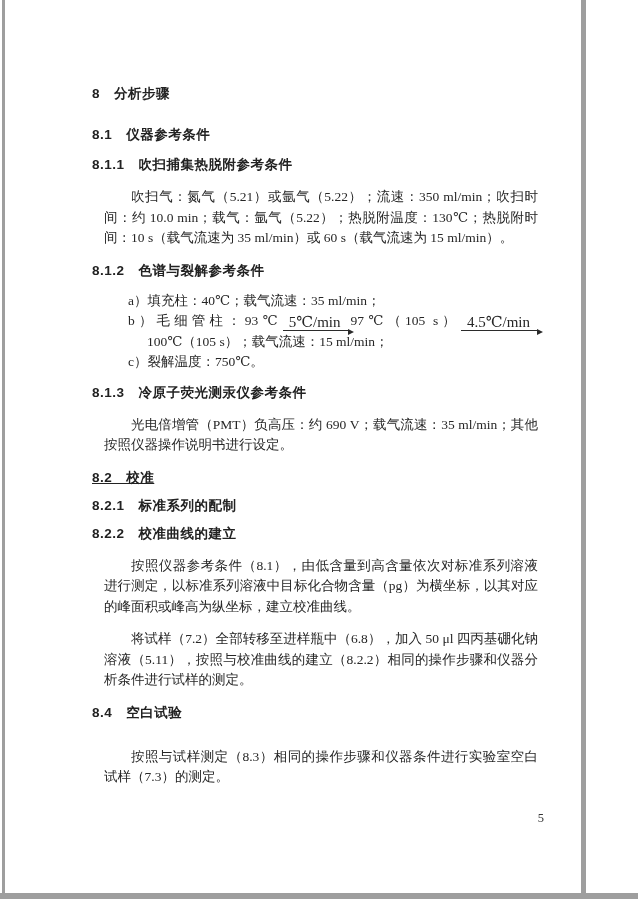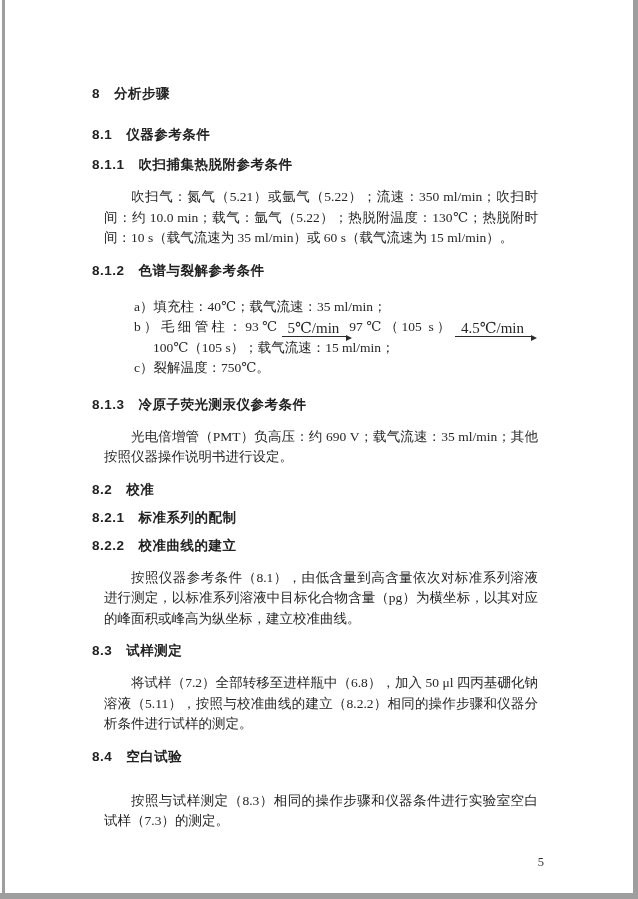--- a/index.html
+++ b/index.html
@@ -2,50 +2,50 @@
 <html><head>
 <meta charset="utf-8">
 <style>
   html,body { margin:0; padding:0; }
   body {
     width:638px; height:899px; background:#ffffff; overflow:hidden;
     font-family:"Liberation Serif","DejaVu Serif",serif;
     color:#262626;
     -webkit-font-smoothing:antialiased;
   }
-  .page { position:relative; width:638px; height:899px; background:#ffffff; }
+  .page { position:relative; width:586px; height:899px; background:#ffffff; }
   .edge { position:absolute; background:#9e9e9e; }
   .edge-left   { left:2px;  top:0; width:3px; height:899px; }
   .edge-right  { right:0;   top:0; width:5px; height:899px; }
   .edge-bottom { left:0; bottom:0; width:638px; height:6px; }
 
   .content {
     position:absolute; left:0; top:0;
     padding:84px 88px 0 92px; width:458px;
     font-size:13.5px; line-height:20.5px;
   }
   .h {
     font-family:"Liberation Sans","DejaVu Sans",sans-serif;
     font-weight:bold; font-size:13.5px; line-height:20px;
     letter-spacing:0.5px; color:#222222;
   }
   .h8   { margin:0 0 21px 0; }
   .h81  { margin:0 0 10px 0; }
   .h811 { margin:0 0 5px 0; }
   .h812 { margin:2px 0 3px 0; }
   .h813 { margin:6px 0 8px 0; }
-  .h82  { margin:7px 0 8px 0; }
+  .h82  { margin:7px 0 8px 0;text-decoration:underline; }
   .h821 { margin:0 0 8px 0; }
   .h822 { margin:7px 0 4px 0; }
   .h83  { margin:4px 0 5px 0; }
   .h84  { margin:8px 0 24px 0; }
 
   .para { margin:12px; text-indent:27px; text-align:justify; }
 
-  .list { margin:16px; }
+  .list { margin:10px; }
   .li { padding-left:45px; text-indent:-19px; text-align:justify; }
 
   
   .rate { display:inline-block; position:relative; vertical-align:-2px; margin:0 2px 0 1px; text-indent:0; }
   .rate-lbl {
     display:block; font-size:15px; line-height:12px; padding:0 8px 2px 6px;
     border-bottom:1.3px solid #2b2b2b; white-space:nowrap;
   }
   .rate::after {
     content:""; position:absolute; right:-5px; bottom:-4px;
@@ -83,21 +83,20 @@
     <div class="h h813">8.1.3　冷原子荧光测汞仪参考条件</div>
     <p class="para">光电倍增管（PMT）负高压：约 690 V；载气流速：35 ml/min；其他按照仪器操作说明书进行设定。</p>
 
     <div class="h h82">8.2　校准</div>
 
     <div class="h h821">8.2.1　标准系列的配制</div>
 
     <div class="h h822">8.2.2　校准曲线的建立</div>
     <p class="para">按照仪器参考条件（8.1），由低含量到高含量依次对标准系列溶液进行测定，以标准系列溶液中目标化合物含量（pg）为横坐标，以其对应的峰面积或峰高为纵坐标，建立校准曲线。</p>
 
-    <div class="h h83">8.3　试样测定</div>
     <p class="para">将试样（7.2）全部转移至进样瓶中（6.8），加入 50 μl 四丙基硼化钠溶液（5.11），按照与校准曲线的建立（8.2.2）相同的操作步骤和仪器分析条件进行试样的测定。</p>
 
     <div class="h h84">8.4　空白试验</div>
     <p class="para">按照与试样测定（8.3）相同的操作步骤和仪器条件进行实验室空白试样（7.3）的测定。</p>
 
     <div class="pageno">5</div>
   </div>
 </div>
 
 </body></html>

